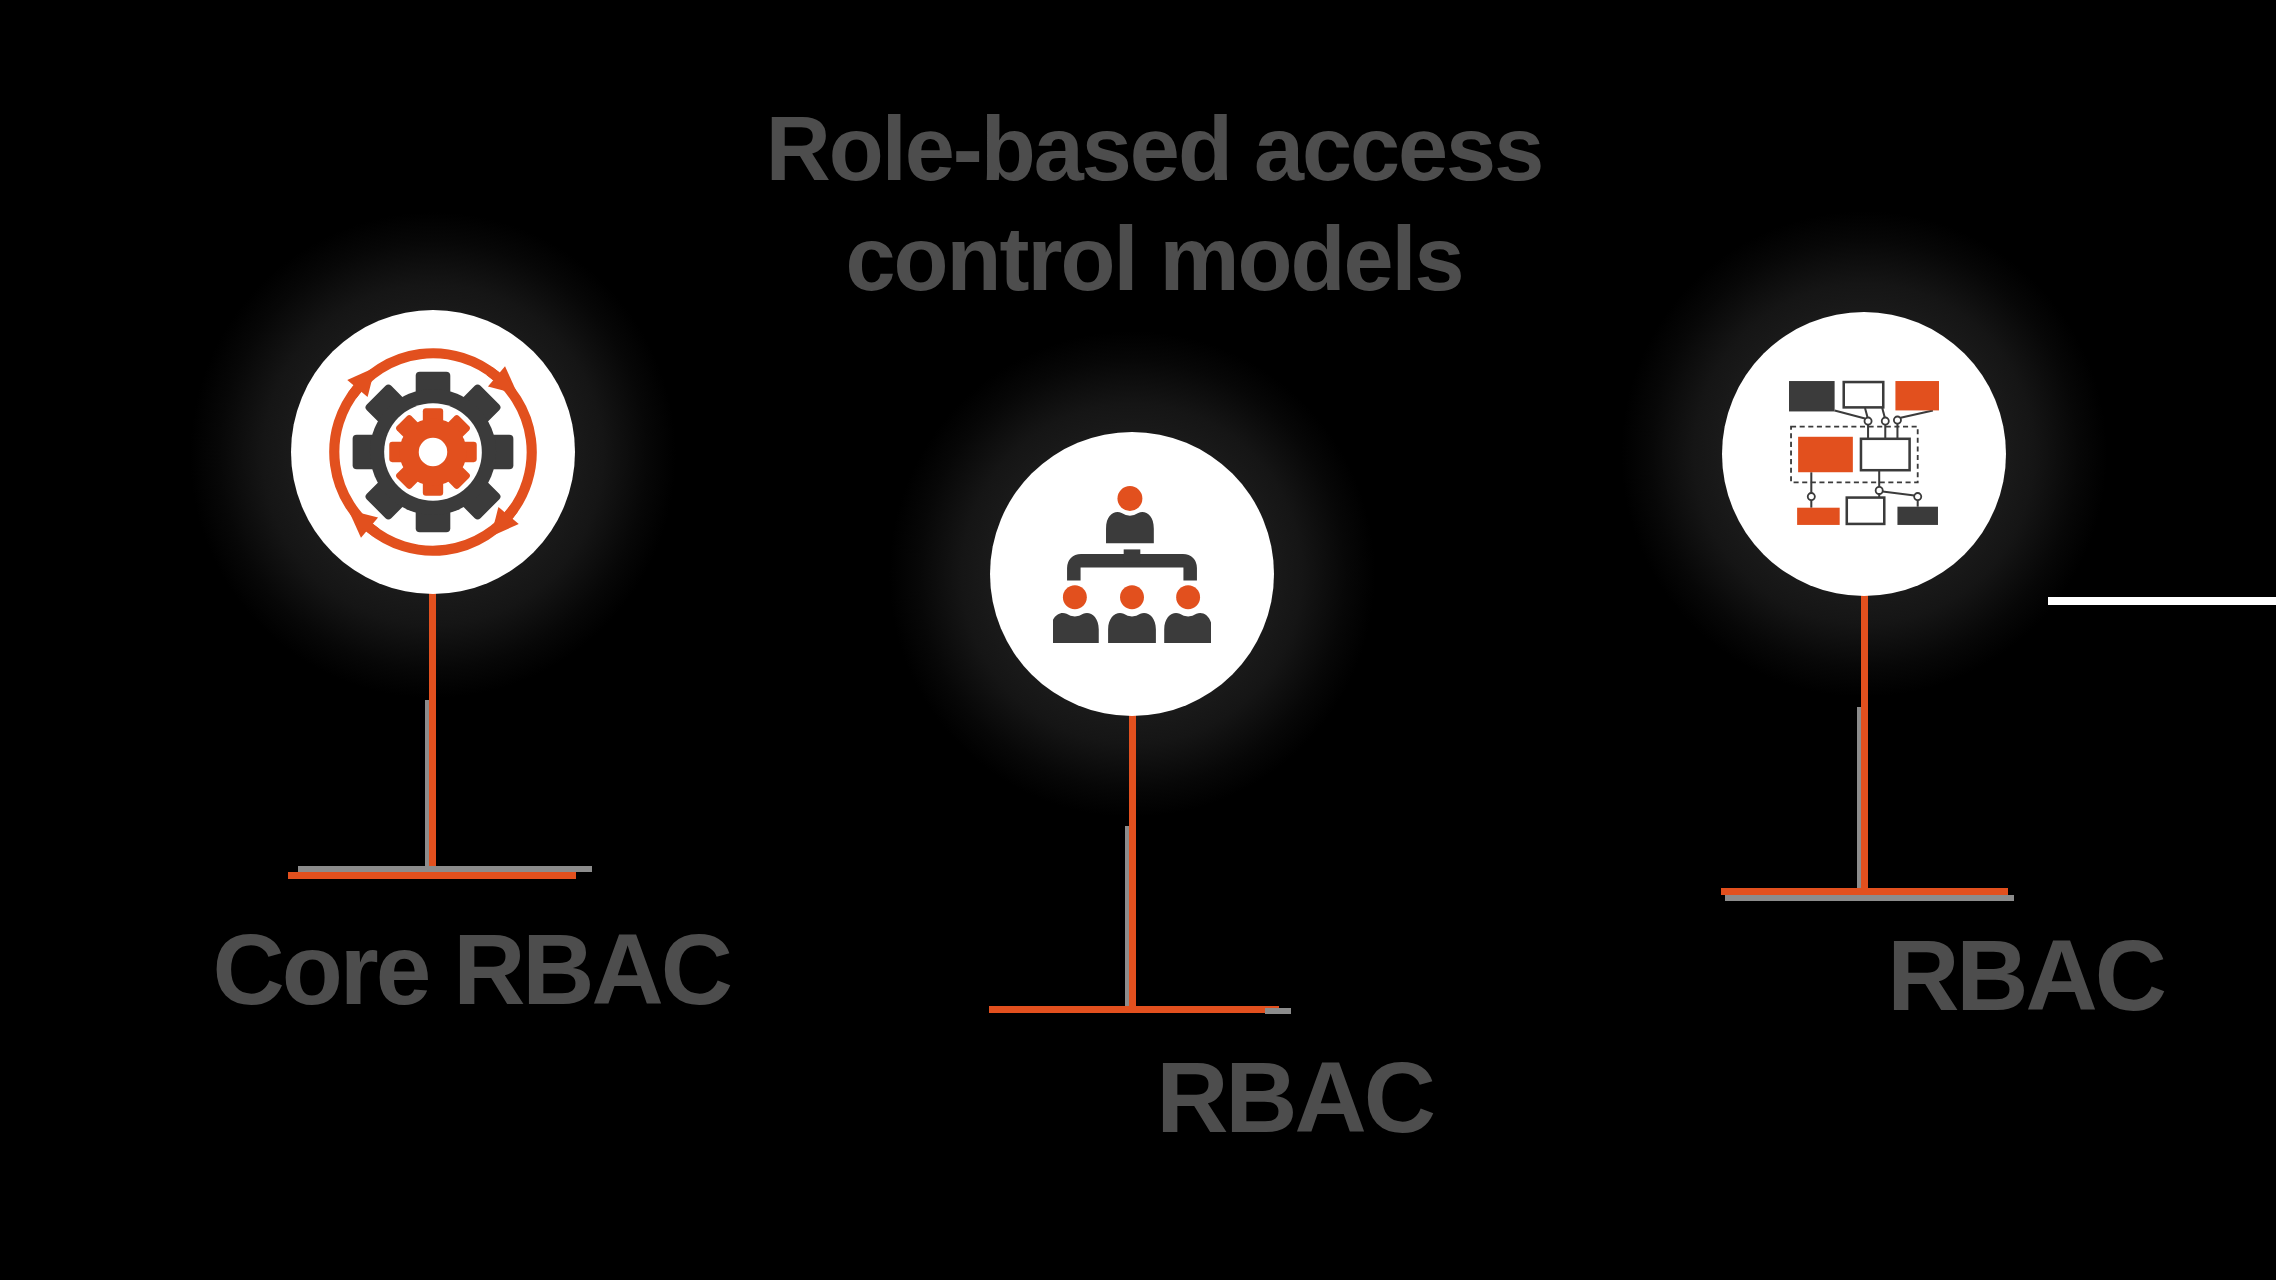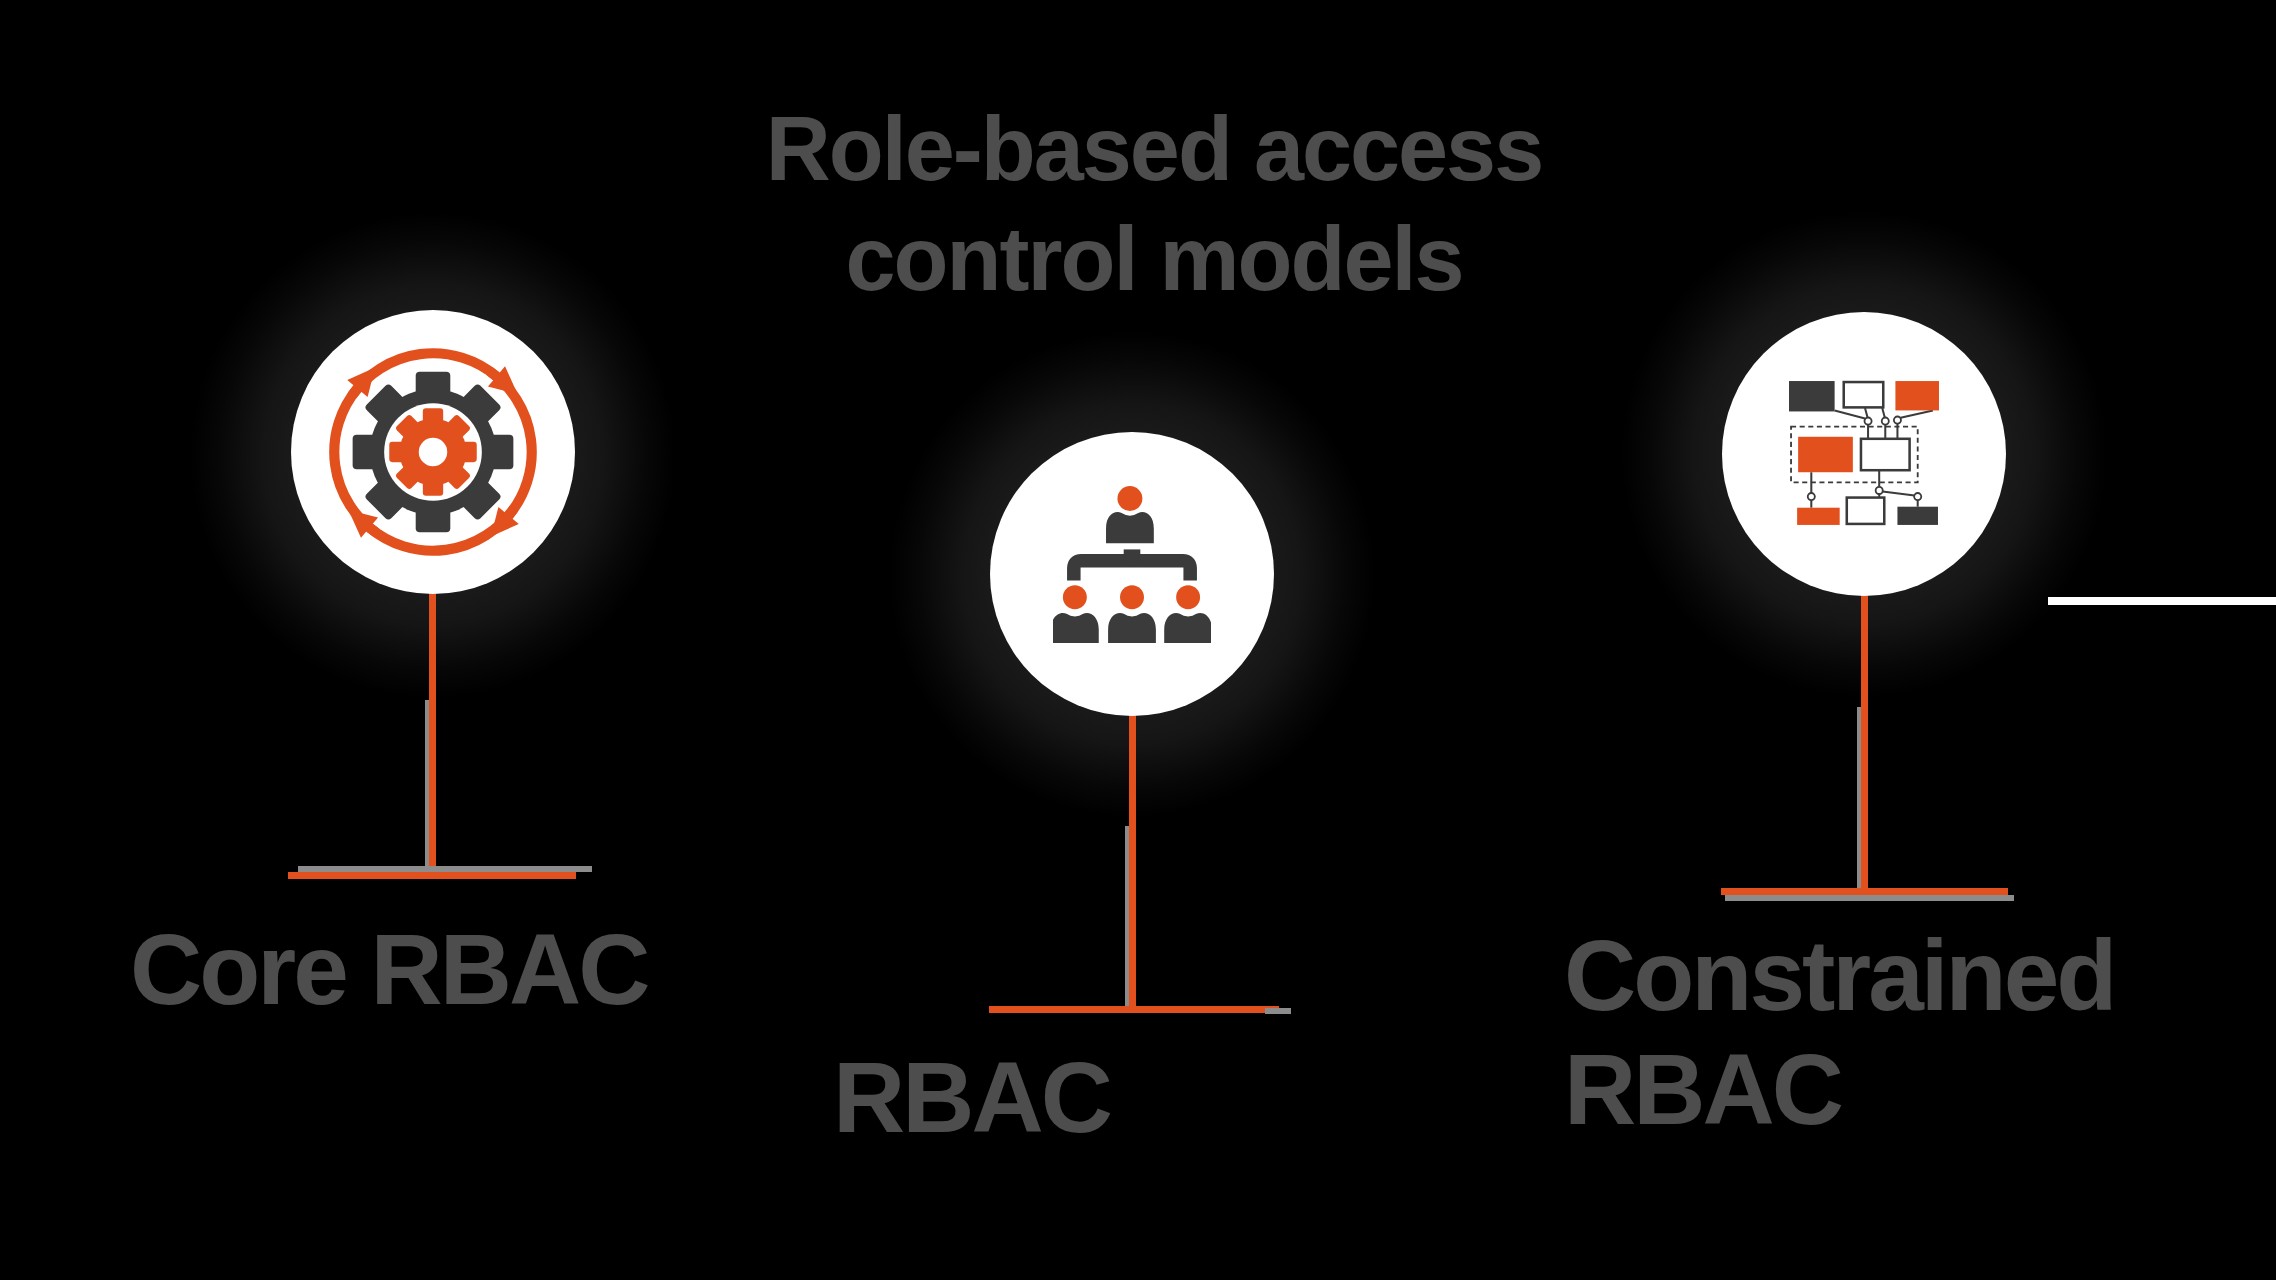--- a/index.html
+++ b/index.html
@@ -24,21 +24,21 @@
   .bubble{position:absolute;width:284px;height:284px;border-radius:50%;
     background:var(--bubble-white);z-index:4;display:flex;align-items:center;justify-content:center;}
 
   .stem{position:absolute;width:7px;background:var(--accent-orange);z-index:3;}
   .stem::before{content:"";position:absolute;left:-4px;top:38%;bottom:-2px;width:4px;background:var(--line-gray);z-index:-1;}
   .bar{position:absolute;height:7px;background:var(--accent-orange);z-index:3;}
   .bar.shadow-top::before{content:"";position:absolute;left:10px;right:-16px;top:-6px;height:6px;background:var(--line-gray);}
   .bar.tail::before{content:"";position:absolute;right:-12px;top:2px;width:26px;height:6px;background:var(--line-gray);}
   .bar.shadow-bottom::before{content:"";position:absolute;left:4px;right:-6px;bottom:-6px;height:6px;background:var(--line-gray);}
 
-  .label{position:absolute;width:600px;text-align:left;color:var(--text-gray);
+  .label{position:absolute;width:600px;text-align:right;color:var(--text-gray);
     font-weight:700;font-size:100px;line-height:114px;letter-spacing:-3px;z-index:5;}
   .label span{display:block}
 
   .divider{position:absolute;left:2048px;top:597px;width:228px;height:8px;background:var(--divider-white);z-index:6;}
 
   
   .m1 .halo{left:188px;top:210px}
   .m1 .bubble{left:291px;top:310px}
   .m1 .stem{left:429px;top:592px;height:284px}
   .m1 .bar{left:288px;top:872px;width:288px}
@@ -227,20 +227,19 @@
           <circle cx="108" cy="39.5" r="3.5"></circle>
           <circle cx="23" cy="115" r="3.5"></circle>
           <circle cx="90" cy="109" r="3.5"></circle>
           <circle cx="128" cy="115" r="3.5"></circle>
         </g>
       </svg>
     </div>
     <div class="stem"></div>
     <div class="bar shadow-bottom"></div>
     <div class="label">
-      <span>Constrained</span>
       <span>RBAC</span>
     </div>
   </div>
 
   <div class="divider"></div>
 
 </div>
 
 </body></html>

